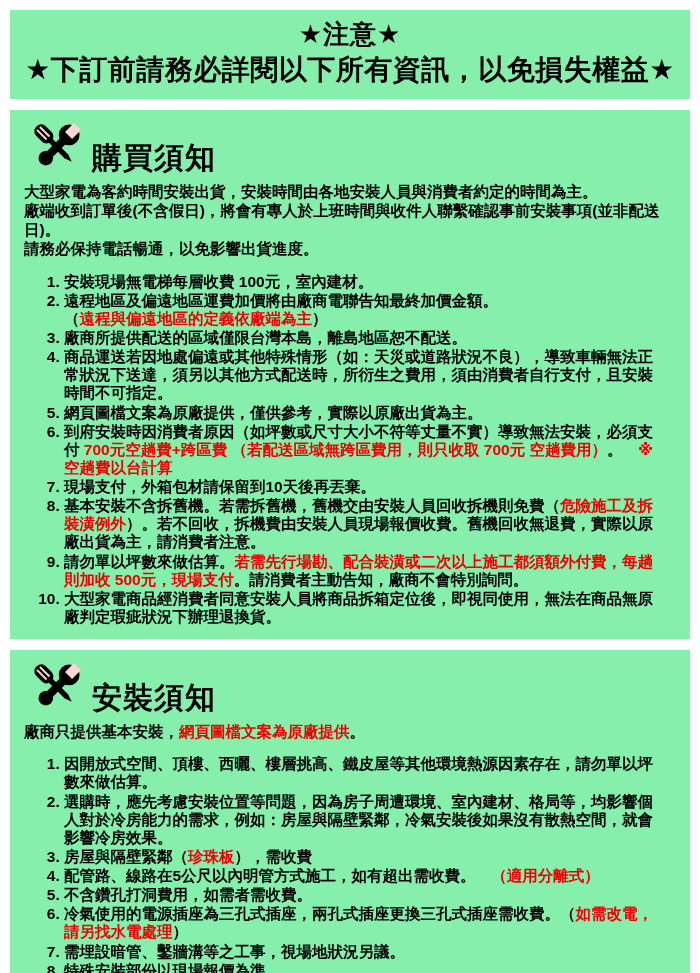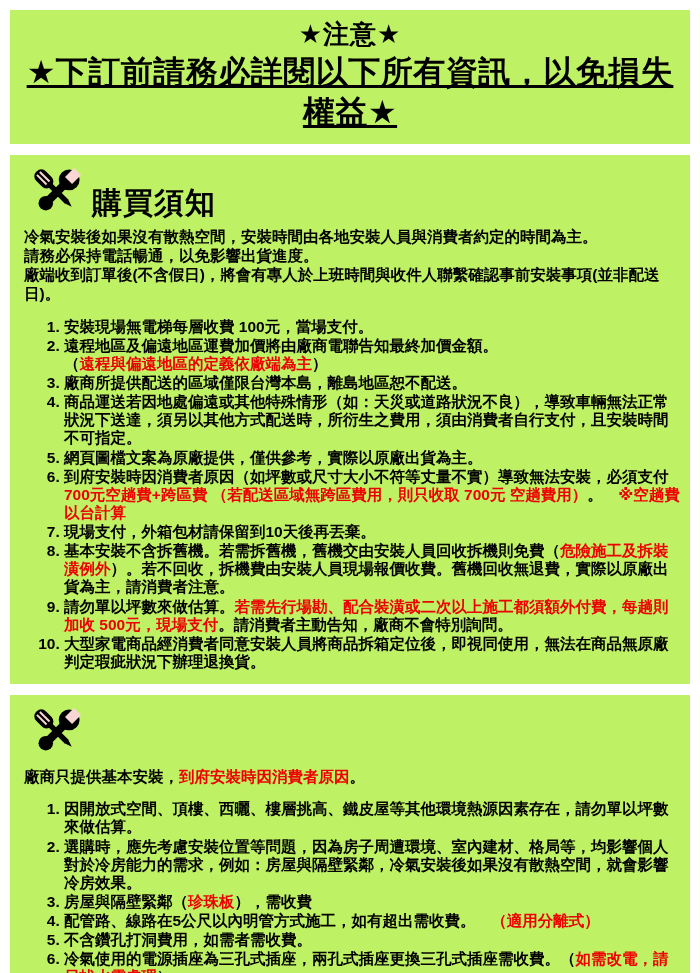--- a/index.html
+++ b/index.html
@@ -4,31 +4,31 @@
 <style>
   html,body{margin:0;padding:0;}
   body{
     width:700px;
     background:#ffffff;
     font-family:"Liberation Sans","DejaVu Sans",sans-serif;
     font-weight:bold;
     color:#000;
   }
   .panel{
-    background:#bef264;
+    background:#86efac;
     margin:0 10px 11px 10px;
   }
   .header-box{
     margin-top:10px;
     text-align:center;
     padding:8px 4px 12px 4px;
   }
   .header-line1{font-size:26px;line-height:1.3;letter-spacing:1px;}
-  .header-line2{font-size:32px;line-height:1.25;letter-spacing:0.5px;text-decoration:underline;}
-  .section{padding:6px 8px 12px 12px;}
+  .header-line2{font-size:28px;line-height:1.25;letter-spacing:0.5px;}
+  .section{padding:6px 28px 12px 12px;}
   .section-head{
     display:flex;
     align-items:flex-end;
     gap:6px;
     margin:2px 0 6px 6px;
   }
   .tools-icon{width:58px;height:58px;flex:0 0 auto;}
   .section-title{
     font-size:30px;
     line-height:1;
@@ -71,26 +71,26 @@
       <g transform="rotate(45 32 32)" fill="#000">
         <circle cx="32" cy="13" r="11.5"></circle>
         <rect class="notch" x="26.5" y="0" width="11" height="14"></rect>
         <rect x="27.5" y="17" width="9" height="29"></rect>
         <circle cx="32" cy="49.5" r="8"></circle>
       </g>
     </svg>
     <div class="section-title">購買須知</div>
   </div>
   <div class="intro">
-      <div class="intro-line"><span>冷氣安裝後如果沒有散熱空間，安裝時間由各地安裝人員與消費者約定的時間為主。</span></div>
+      <div class="intro-line"><span>大型家電為客約時間安裝出貨，安裝時間由各地安裝人員與消費者約定的時間為主。</span></div>
+      <div class="intro-line"><span>廠端收到訂單後(不含假日)，將會有專人於上班時間與收件人聯繫確認事前安裝事項(並非配送日)。</span></div>
       <div class="intro-line"><span>請務必保持電話暢通，以免影響出貨進度。</span></div>
-      <div class="intro-line"><span>廠端收到訂單後(不含假日)，將會有專人於上班時間與收件人聯繫確認事前安裝事項(並非配送日)。</span></div>
     </div>
   <ol>
-      <li><span>安裝現場無電梯每層收費 100元，當場支付。</span></li>
+      <li><span>安裝現場無電梯每層收費 100元，室內建材。</span></li>
       <li><span>遠程地區及偏遠地區運費加價將由廠商電聯告知最終加價金額。
 （</span><span class="red">遠程與偏遠地區的定義依廠端為主</span><span>）</span></li>
       <li><span>廠商所提供配送的區域僅限台灣本島，離島地區恕不配送。</span></li>
       <li><span>商品運送若因地處偏遠或其他特殊情形（如：天災或道路狀況不良），導致車輛無法正常狀況下送達，須另以其他方式配送時，所衍生之費用，須由消費者自行支付，且安裝時間不可指定。</span></li>
       <li><span>網頁圖檔文案為原廠提供，僅供參考，實際以原廠出貨為主。</span></li>
       <li><span>到府安裝時因消費者原因（如坪數或尺寸大小不符等丈量不實）導致無法安裝，必須支付 </span><span class="red">700元空趟費+跨區費 （若配送區域無跨區費用，則只收取 700元 空趟費用）</span><span>。　</span><span class="red">※空趟費以台計算</span></li>
       <li><span>現場支付，外箱包材請保留到10天後再丟棄。</span></li>
       <li><span>基本安裝不含拆舊機。若需拆舊機，舊機交由安裝人員回收拆機則免費（</span><span class="red">危險施工及拆裝潢例外</span><span>）。若不回收，拆機費由安裝人員現場報價收費。舊機回收無退費，實際以原廠出貨為主，請消費者注意。</span></li>
       <li><span>請勿單以坪數來做估算。</span><span class="red">若需先行場勘、配合裝潢或二次以上施工都須額外付費，每趟則加收 500元，現場支付</span><span>。請消費者主動告知，廠商不會特別詢問。</span></li>
       <li><span>大型家電商品經消費者同意安裝人員將商品拆箱定位後，即視同使用，無法在商品無原廠判定瑕疵狀況下辦理退換貨。</span></li>
@@ -107,23 +107,24 @@
         <rect x="29" y="22" width="6" height="25"></rect>
         <polygon points="29,46 35,46 32,55"></polygon>
       </g>
       <g transform="rotate(45 32 32)" fill="#000">
         <circle cx="32" cy="13" r="11.5"></circle>
         <rect class="notch" x="26.5" y="0" width="11" height="14"></rect>
         <rect x="27.5" y="17" width="9" height="29"></rect>
         <circle cx="32" cy="49.5" r="8"></circle>
       </g>
     </svg>
+    <div class="section-title">安裝須知</div>
   </div>
   <div class="intro">
-      <div class="intro-line"><span>廠商只提供基本安裝，</span><span class="red">到府安裝時因消費者原因</span><span>。</span></div>
+      <div class="intro-line"><span>廠商只提供基本安裝，</span><span class="red">網頁圖檔文案為原廠提供</span><span>。</span></div>
     </div>
   <ol>
       <li><span>因開放式空間、頂樓、西曬、樓層挑高、鐵皮屋等其他環境熱源因素存在，請勿單以坪數來做估算。</span></li>
       <li><span>選購時，應先考慮安裝位置等問題，因為房子周遭環境、室內建材、格局等，均影響個人對於冷房能力的需求，例如：房屋與隔壁緊鄰，冷氣安裝後如果沒有散熱空間，就會影響冷房效果。</span></li>
       <li><span>房屋與隔壁緊鄰（</span><span class="red">珍珠板</span><span>），需收費</span></li>
       <li><span>配管路、線路在5公尺以內明管方式施工，如有超出需收費。　</span><span class="red">（適用分離式）</span></li>
       <li><span>不含鑽孔打洞費用，如需者需收費。</span></li>
       <li><span>冷氣使用的電源插座為三孔式插座，兩孔式插座更換三孔式插座需收費。（</span><span class="red">如需改電，請另找水電處理</span><span>）</span></li>
       <li><span>需埋設暗管、鑿牆溝等之工事，視場地狀況另議。</span></li>
       <li><span>特殊安裝部份以現場報價為準。</span></li>

